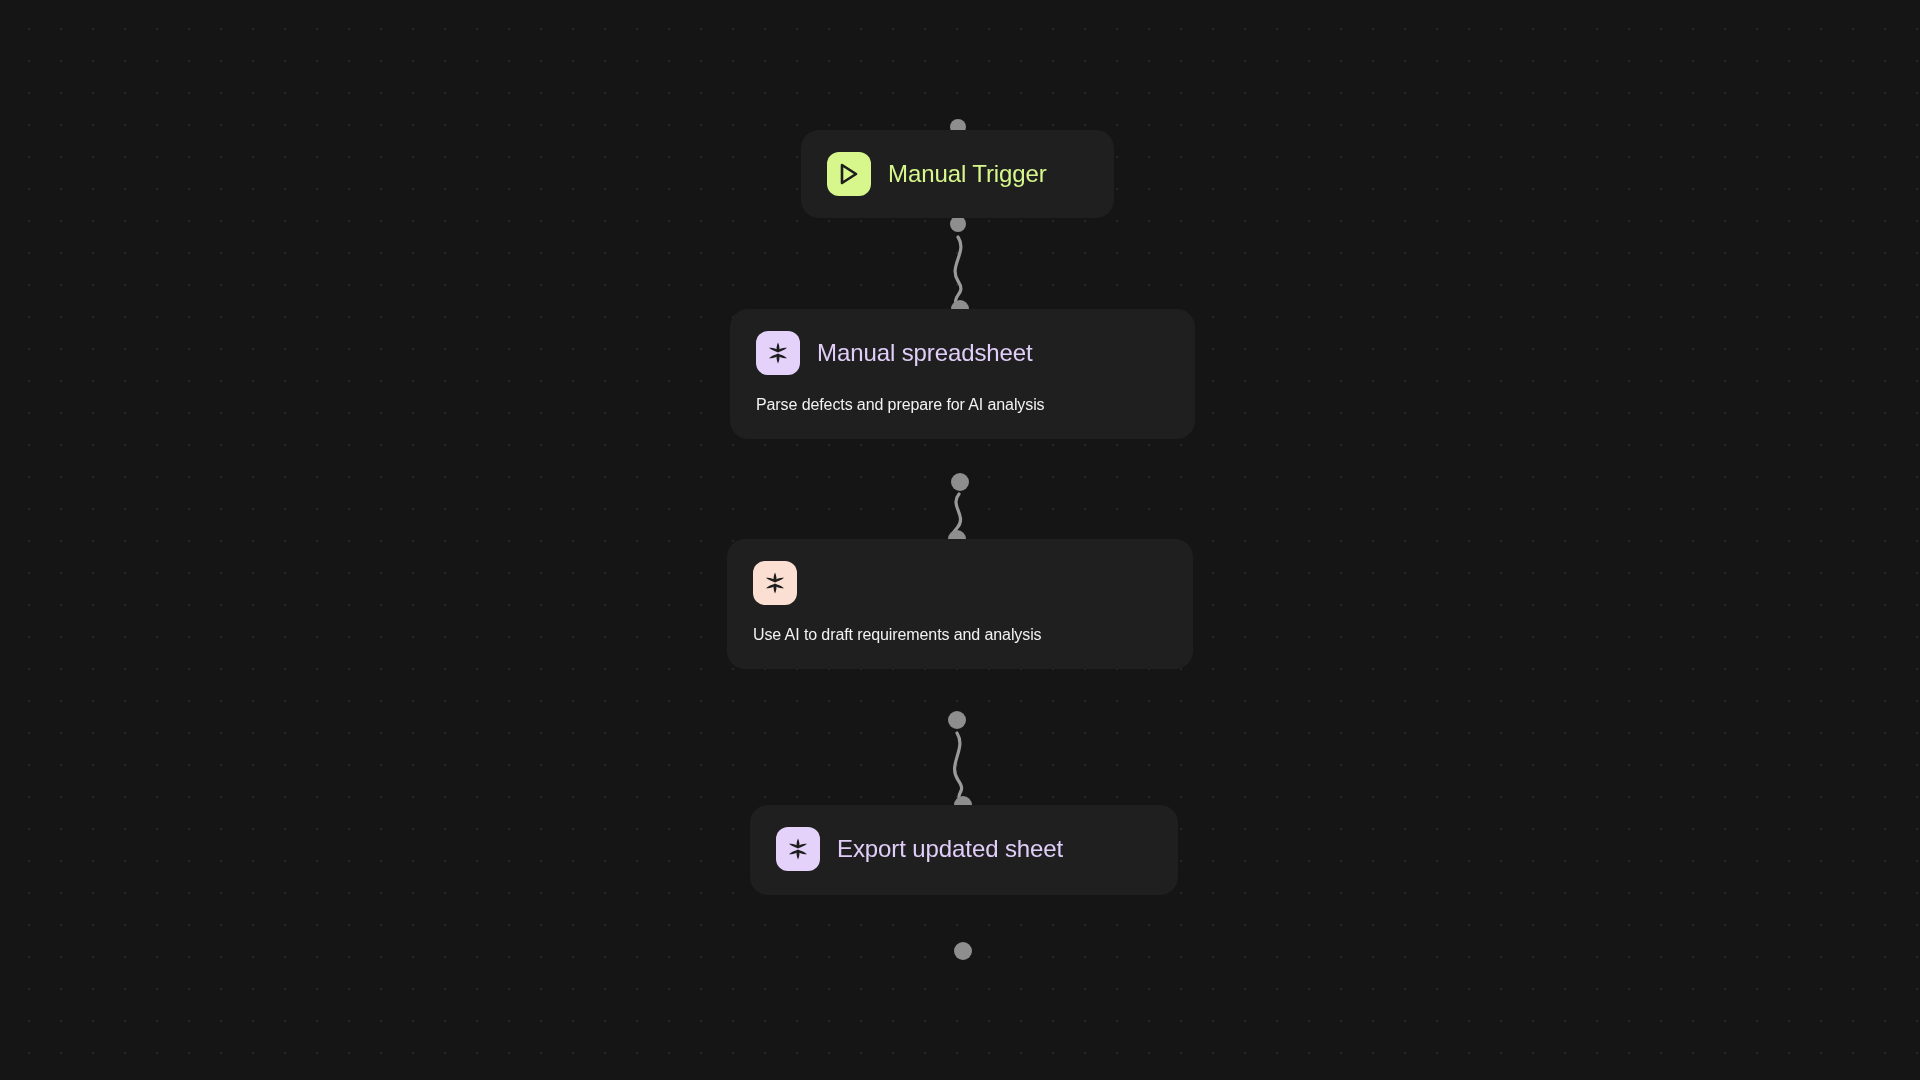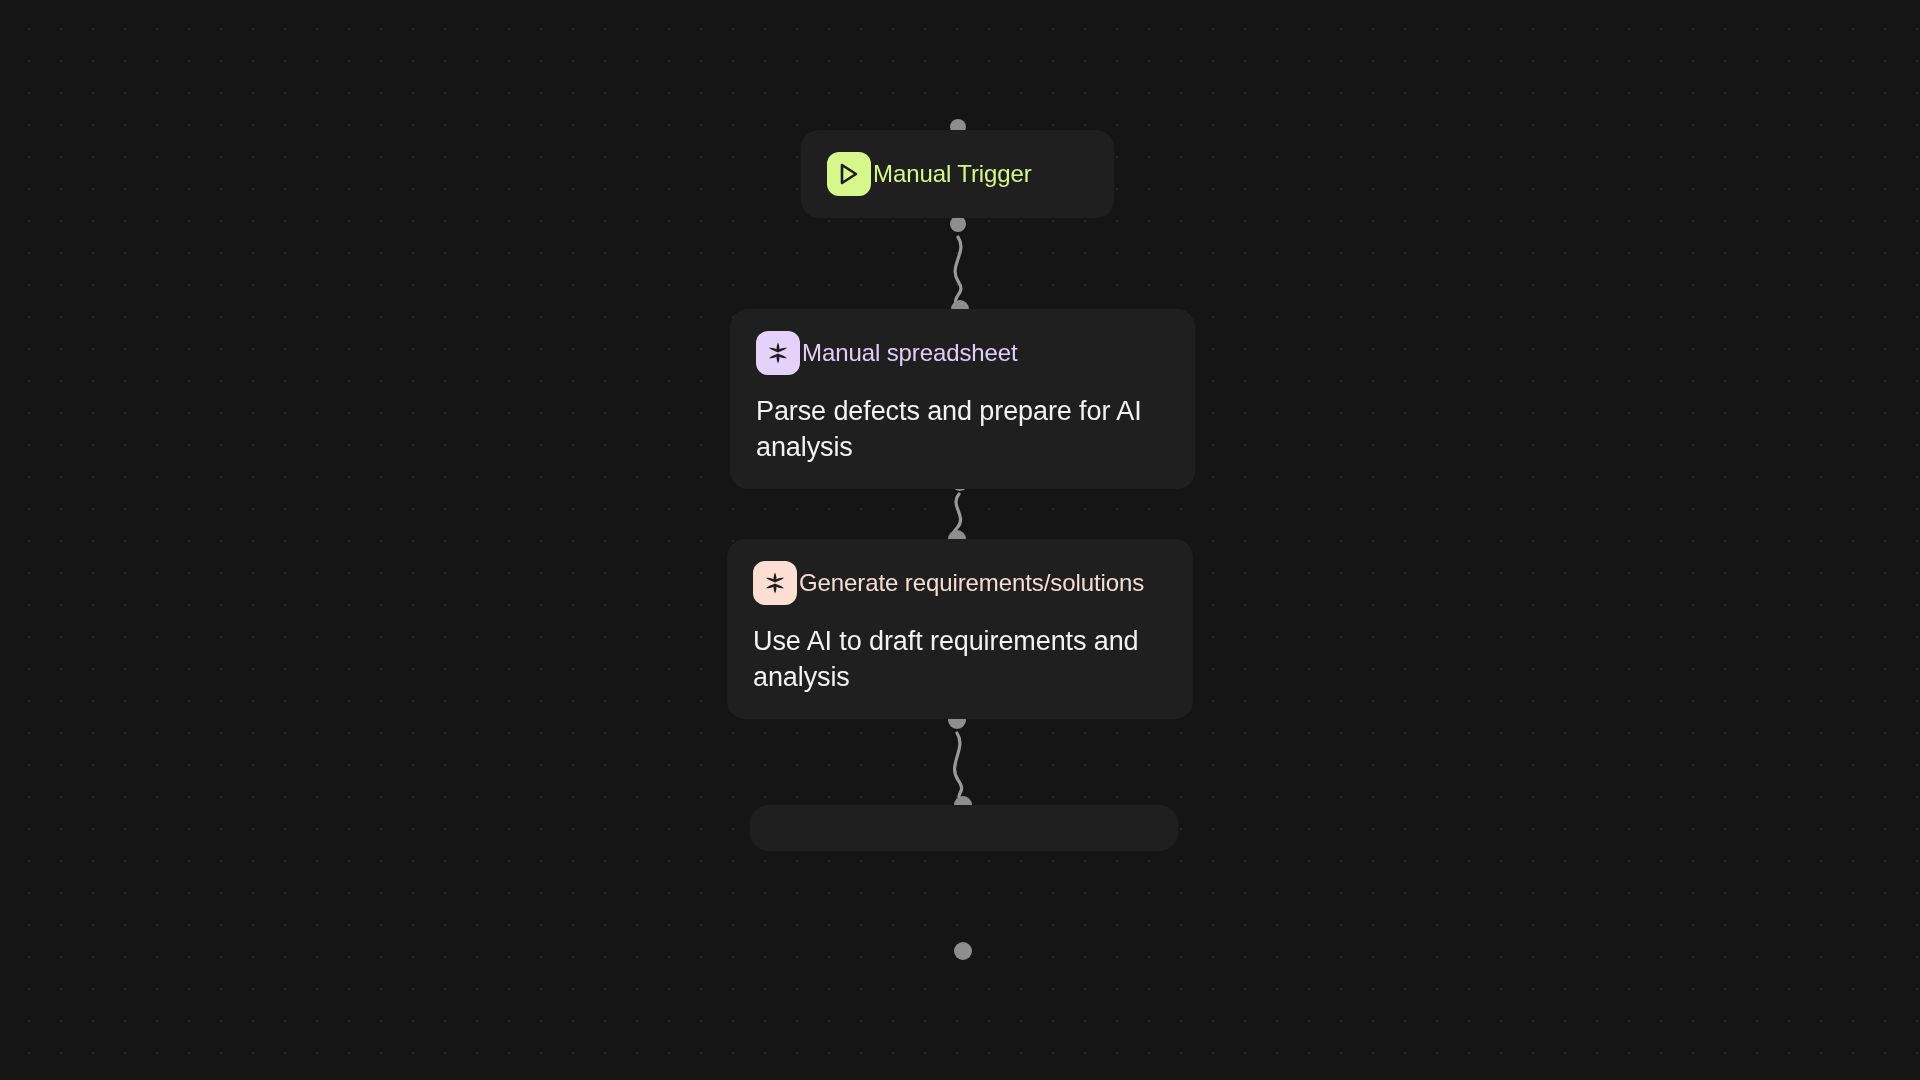--- a/index.html
+++ b/index.html
@@ -46,21 +46,21 @@
     position: absolute;
     background: #1f1f1f;
     border-radius: 18px;
     padding: 22px 26px 24px 26px;
   }
   .node.compact { padding: 22px 26px; }
 
   .node-head {
     display: flex;
     align-items: center;
-    gap: 2px;
+    gap: 17px;
   }
 
   .node-badge {
     flex: 0 0 auto;
     width: 44px;
     height: 44px;
     border-radius: 12px;
     display: flex;
     align-items: center;
     justify-content: center;
@@ -69,21 +69,21 @@
 
   .node-title {
     font-size: 24px;
     line-height: 1.26;
     letter-spacing: -0.1px;
     font-weight: 400;
   }
 
   .node-desc {
     margin-top: 19px;
-    font-size: 27px;
+    font-size: 16px;
     line-height: 1.32;
     color: #f2f2f2;
     letter-spacing: -0.1px;
     font-weight: 400;
   }
 
   
   .accent-lime   .node-badge { background: #d7f78c; }
   .accent-lime   .node-title { color: #d7f78c; }
 
@@ -163,21 +163,35 @@
           <g fill="#1d1d1d">
             <path d="M20 4 C22.4 9 22.9 14.4 21.6 18.9 L18.4 18.9 C17.1 14.4 17.6 9 20 4 Z"></path>
             <path d="M20 36 C17.6 31 17.1 25.6 18.4 21.1 L21.6 21.1 C22.9 25.6 22.4 31 20 36 Z"></path>
             <path d="M6.1 12 C11.6 11.3 16.8 12.9 20.5 15.7 L18.9 18.5 C14.5 17.3 10.1 15.3 6.1 12 Z"></path>
             <path d="M33.9 28 C28.4 28.7 23.2 27.1 19.5 24.3 L21.1 21.5 C25.5 22.7 29.9 24.7 33.9 28 Z"></path>
             <path d="M33.9 12 C29.9 15.3 25.5 17.3 21.1 18.5 L19.5 15.7 C23.2 12.9 28.4 11.3 33.9 12 Z"></path>
             <path d="M6.1 28 C10.1 24.7 14.5 22.7 18.9 21.5 L20.5 24.3 C16.8 27.1 11.6 28.7 6.1 28 Z"></path>
           </g>
         </svg>
       </span>
-      <span class="node-title">Generate requirements/solutions</span>
     </div>
     <div class="node-desc">Use AI to draft requirements and analysis</div>
   </div>
 
   <div class="node accent-violet" id="node-export">
+    <div class="node-head">
+      <span class="node-badge">
+        <svg width="26" height="26" viewBox="0 0 40 40" aria-hidden="true">
+          <g fill="#1d1d1d">
+            <path d="M20 4 C22.4 9 22.9 14.4 21.6 18.9 L18.4 18.9 C17.1 14.4 17.6 9 20 4 Z"></path>
+            <path d="M20 36 C17.6 31 17.1 25.6 18.4 21.1 L21.6 21.1 C22.9 25.6 22.4 31 20 36 Z"></path>
+            <path d="M6.1 12 C11.6 11.3 16.8 12.9 20.5 15.7 L18.9 18.5 C14.5 17.3 10.1 15.3 6.1 12 Z"></path>
+            <path d="M33.9 28 C28.4 28.7 23.2 27.1 19.5 24.3 L21.1 21.5 C25.5 22.7 29.9 24.7 33.9 28 Z"></path>
+            <path d="M33.9 12 C29.9 15.3 25.5 17.3 21.1 18.5 L19.5 15.7 C23.2 12.9 28.4 11.3 33.9 12 Z"></path>
+            <path d="M6.1 28 C10.1 24.7 14.5 22.7 18.9 21.5 L20.5 24.3 C16.8 27.1 11.6 28.7 6.1 28 Z"></path>
+          </g>
+        </svg>
+      </span>
+      <span class="node-title">Export updated sheet</span>
+    </div>
   </div>
 
 </div>
 
 </body></html>

